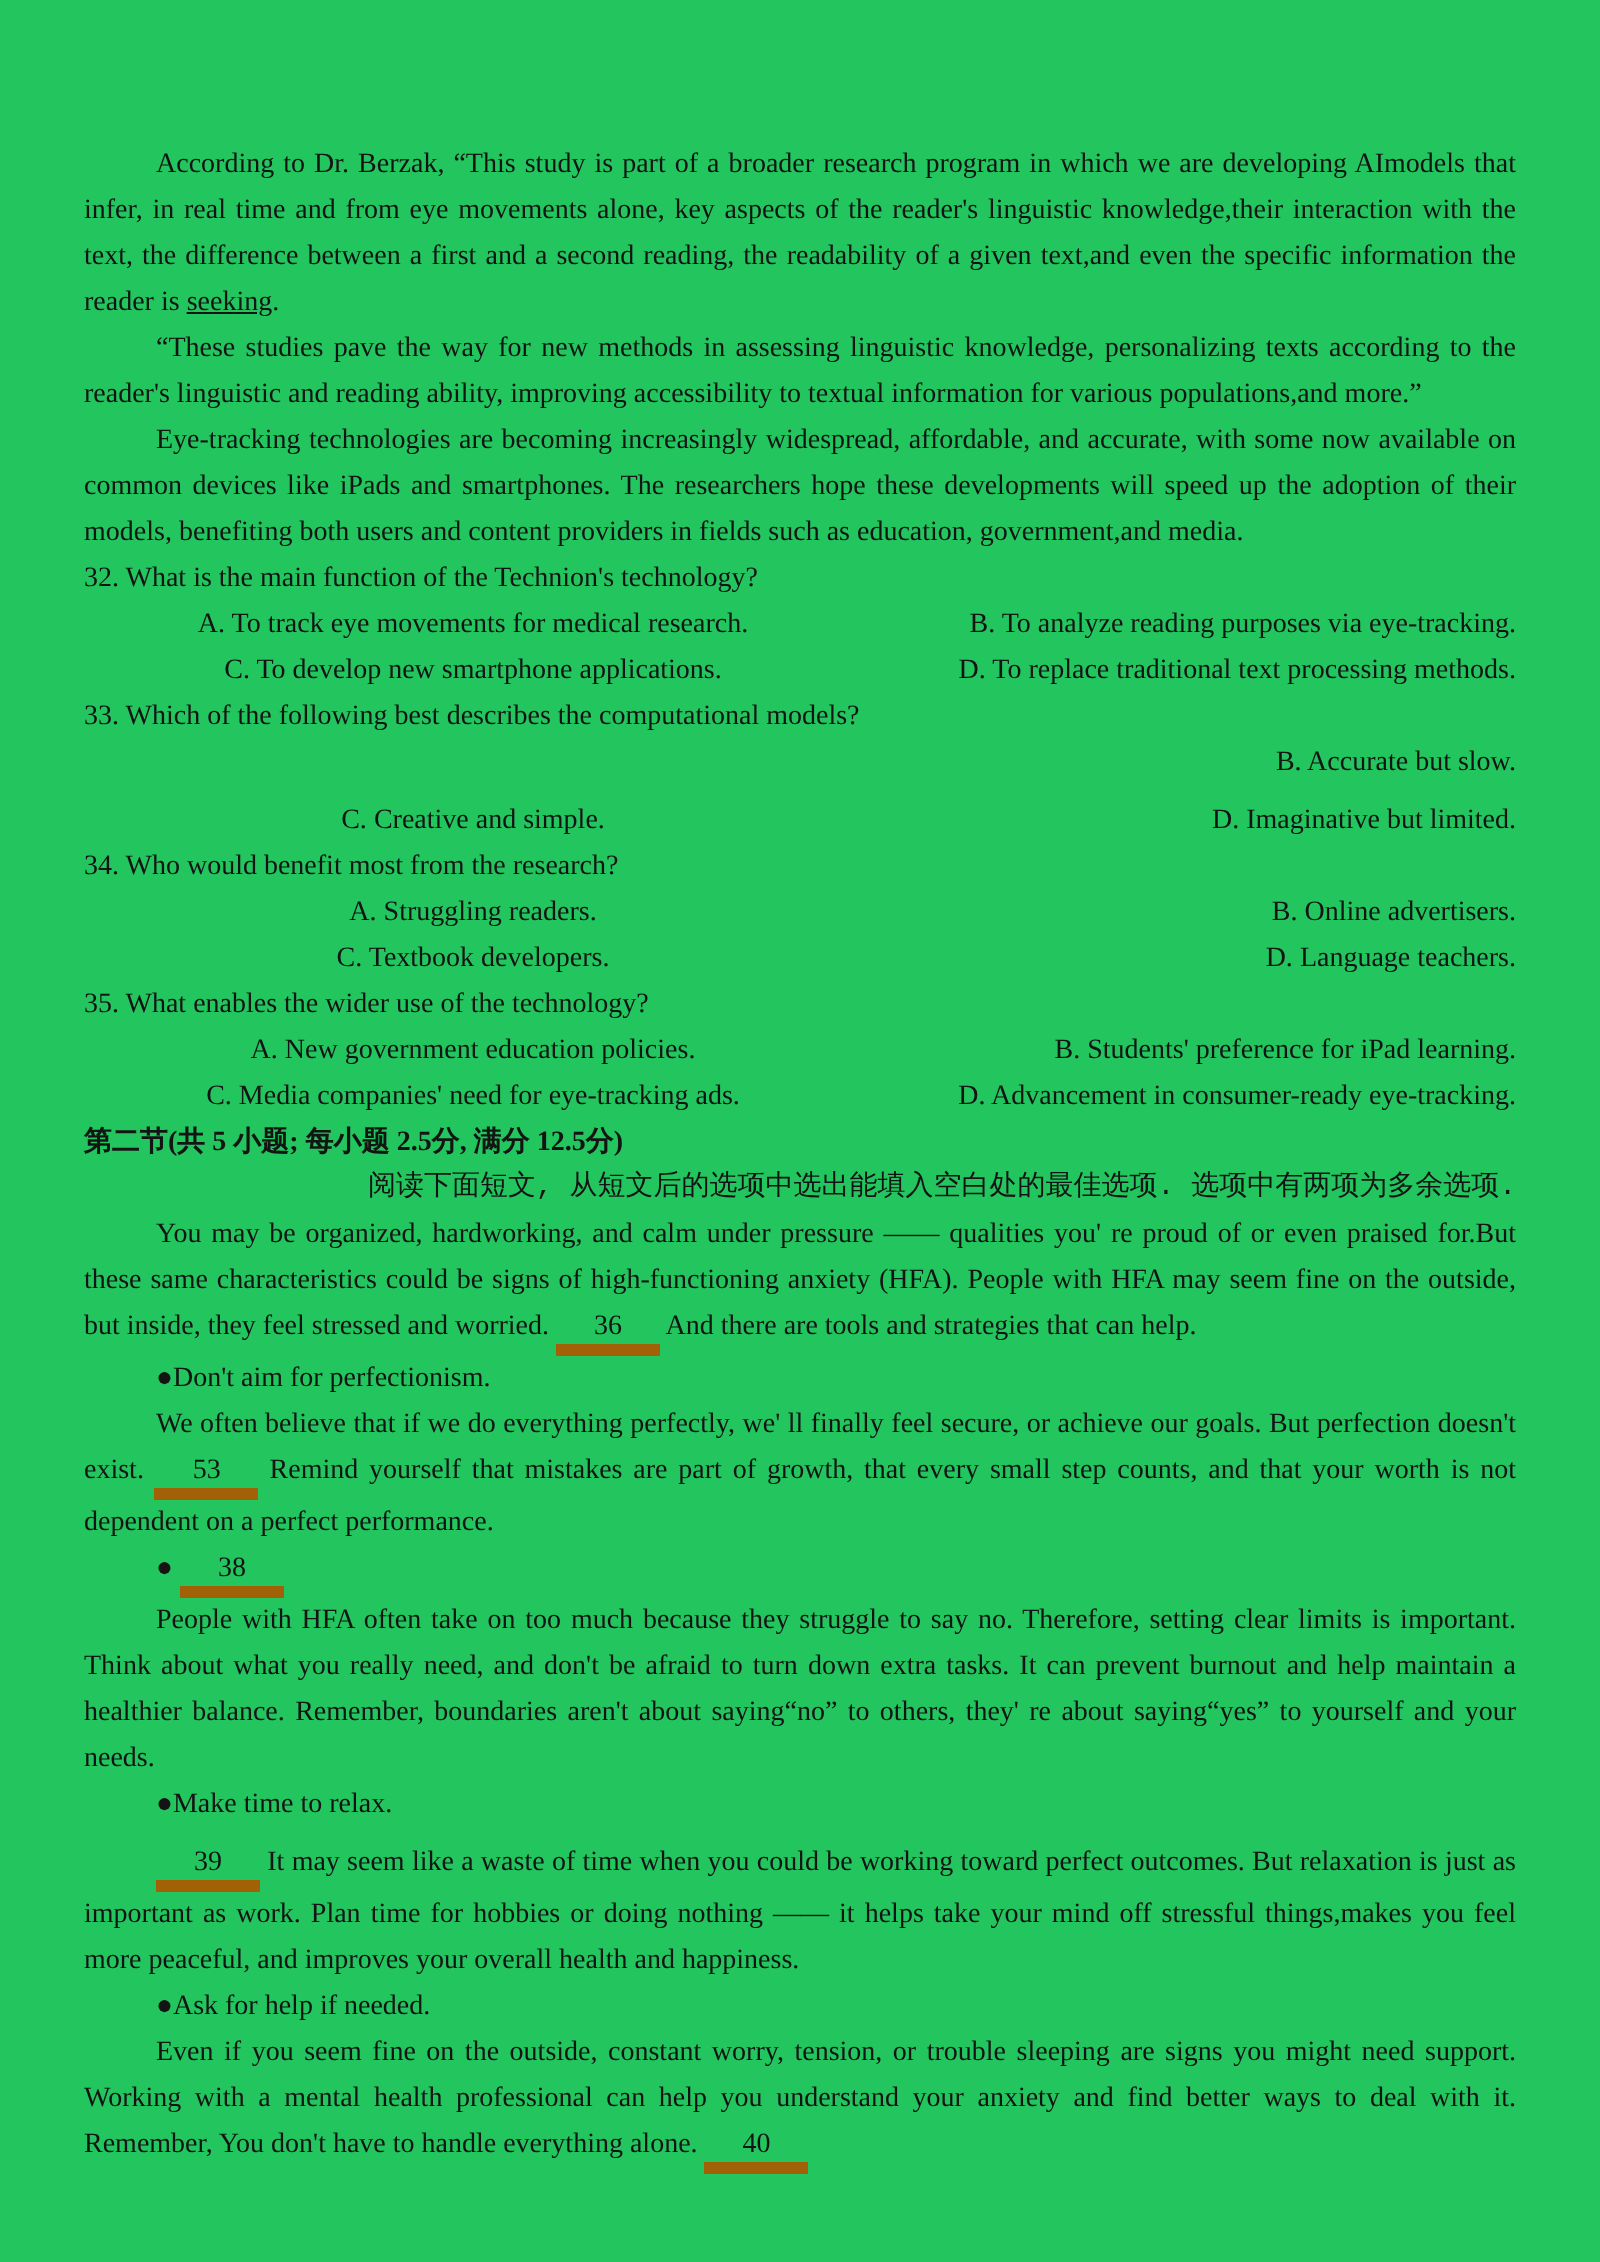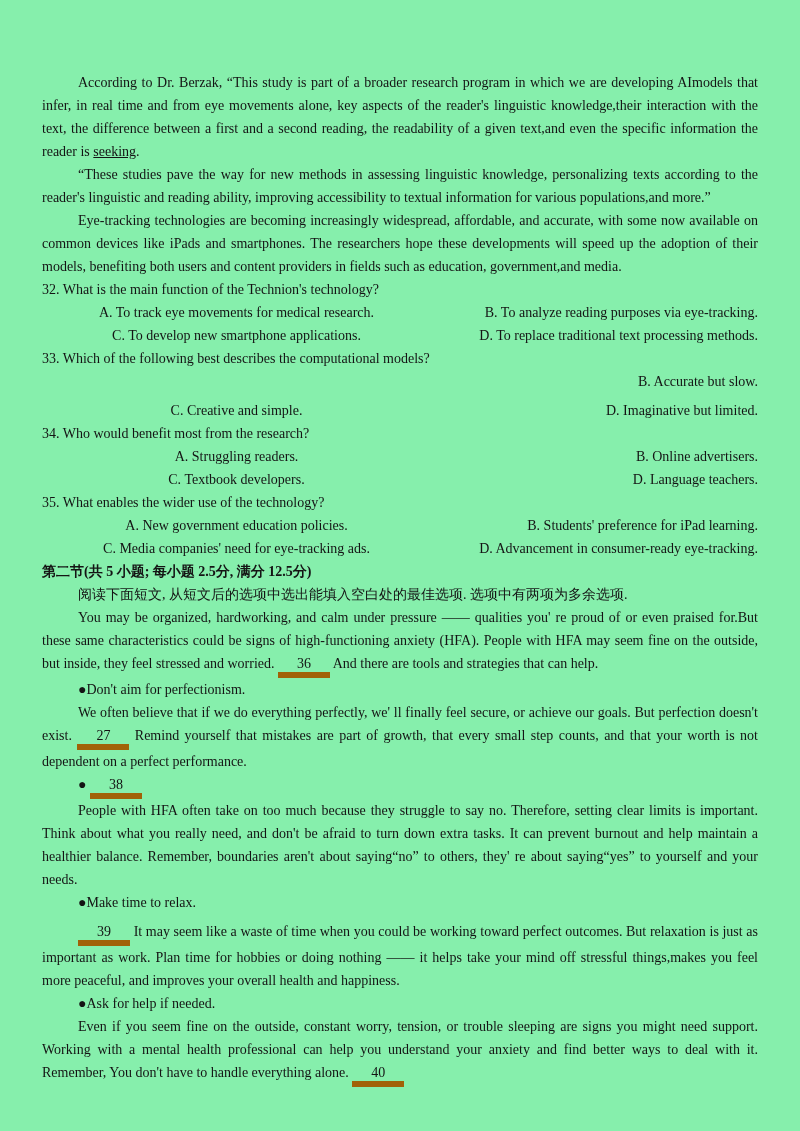--- a/index.html
+++ b/index.html
@@ -2,21 +2,21 @@
 <html><head>
 <meta charset="utf-8">
 <style>
   html, body { margin: 0; padding: 0; background: #ffffff; }
   .page {
     position: relative;
     width: 800px;
     height: 1131px;
     box-sizing: border-box;
     padding: 71px 42px 0 42px;
-    background: #86efac;
+    background: #22c55e;
     font-family: "Liberation Serif", "DejaVu Serif", serif;
     font-size: 14px;
     line-height: 23px;
     color: #141414;
     overflow: hidden;
   }
   p { margin: 0; text-align: justify; }
   .indent { text-indent: 36px; }
   .bullet { padding-left: 36px; text-align: left; }
   .q-stem { text-align: left; }
@@ -86,25 +86,25 @@
       <span class="opt-a"><span>A.</span> <span>New government education policies.</span></span>
       <span class="opt-b"><span>B.</span> <span>Students' preference for iPad learning.</span></span>
     </div>
     <div class="opts">
       <span class="opt-a"><span>C.</span> <span>Media companies' need for eye-tracking ads.</span></span>
       <span class="opt-b"><span>D.</span> <span>Advancement in consumer-ready eye-tracking.</span></span>
     </div>
   </div>
 
   <p class="sec2-heading">第二节(共 5 小题; 每小题 2.5分, 满分 12.5分)</p>
-  <p class="indent" style="text-align:left;">阅读下面短文, 从短文后的选项中选出能填入空白处的最佳选项. 选项中有两项为多余选项.</p>
+  <p class="indent" style="text-align:right;font-family:Liberation Mono, monospace;">阅读下面短文, 从短文后的选项中选出能填入空白处的最佳选项. 选项中有两项为多余选项.</p>
 
   <p class="para indent">You may be organized, hardworking, and calm under pressure —— qualities you' re proud of or even praised for.But these same characteristics could be signs of high-functioning anxiety (HFA). People with HFA may seem fine on the outside, but inside, they feel stressed and worried. <span class="blank">36</span> And there are tools and strategies that can help.</p>
   <p class="bullet">●Don't aim for perfectionism.</p>
-  <p class="para indent">We often believe that if we do everything perfectly, we' ll finally feel secure, or achieve our goals. But perfection doesn't exist. <span class="blank">27</span> Remind yourself that mistakes are part of growth, that every small step counts, and that your worth is not dependent on a perfect performance.</p>
+  <p class="para indent">We often believe that if we do everything perfectly, we' ll finally feel secure, or achieve our goals. But perfection doesn't exist. <span class="blank">53</span> Remind yourself that mistakes are part of growth, that every small step counts, and that your worth is not dependent on a perfect performance.</p>
   <p class="bullet mt4">● <span class="blank">38</span></p>
   <p class="para indent">People with HFA often take on too much because they struggle to say no. Therefore, setting clear limits is important. Think about what you really need, and don't be afraid to turn down extra tasks. It can prevent burnout and help maintain a healthier balance. Remember, boundaries aren't about saying“no” to others, they' re about saying“yes” to yourself and your needs.</p>
   <p class="bullet">●Make time to relax.</p>
   <p class="para indent mt6"><span class="blank">39</span> It may seem like a waste of time when you could be working toward perfect outcomes. But relaxation is just as important as work. Plan time for hobbies or doing nothing —— it helps take your mind off stressful things,makes you feel more peaceful, and improves your overall health and happiness.</p>
   <p class="bullet">●Ask for help if needed.</p>
   <p class="para indent">Even if you seem fine on the outside, constant worry, tension, or trouble sleeping are signs you might need support. Working with a mental health professional can help you understand your anxiety and find better ways to deal with it. Remember, You don't have to handle everything alone. <span class="blank">40</span></p>
 
 </div>
 
 </body></html>

